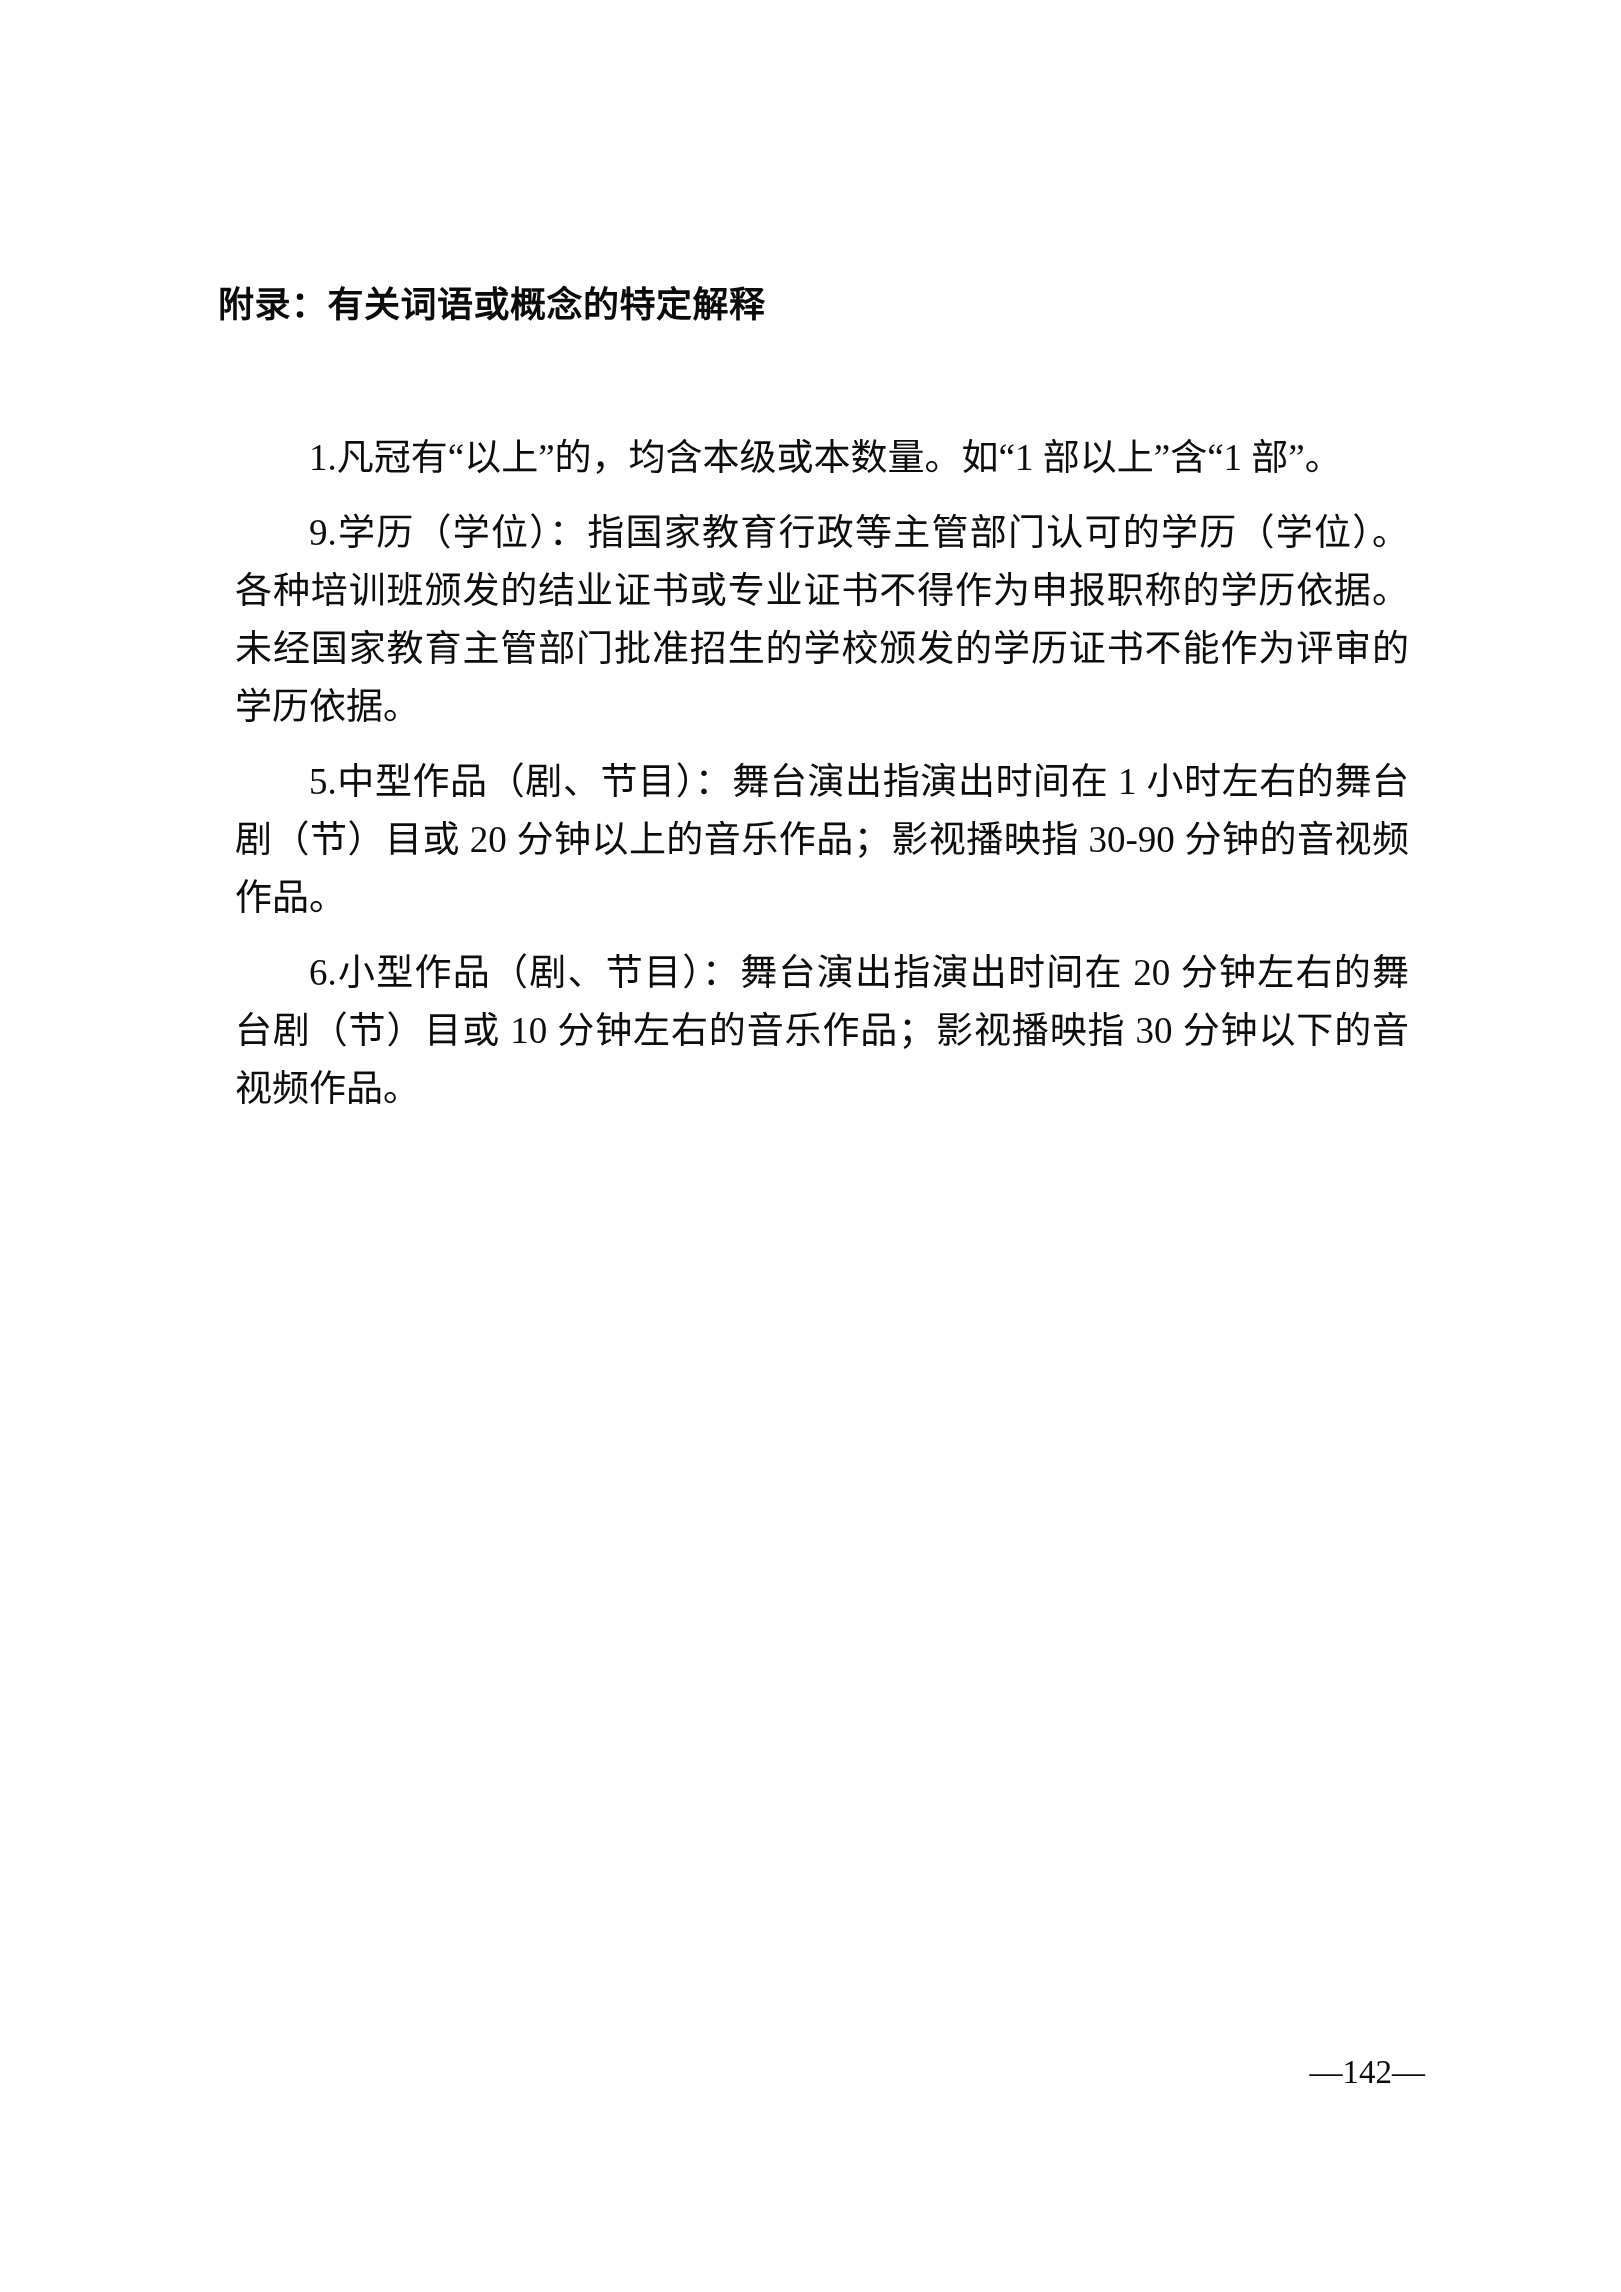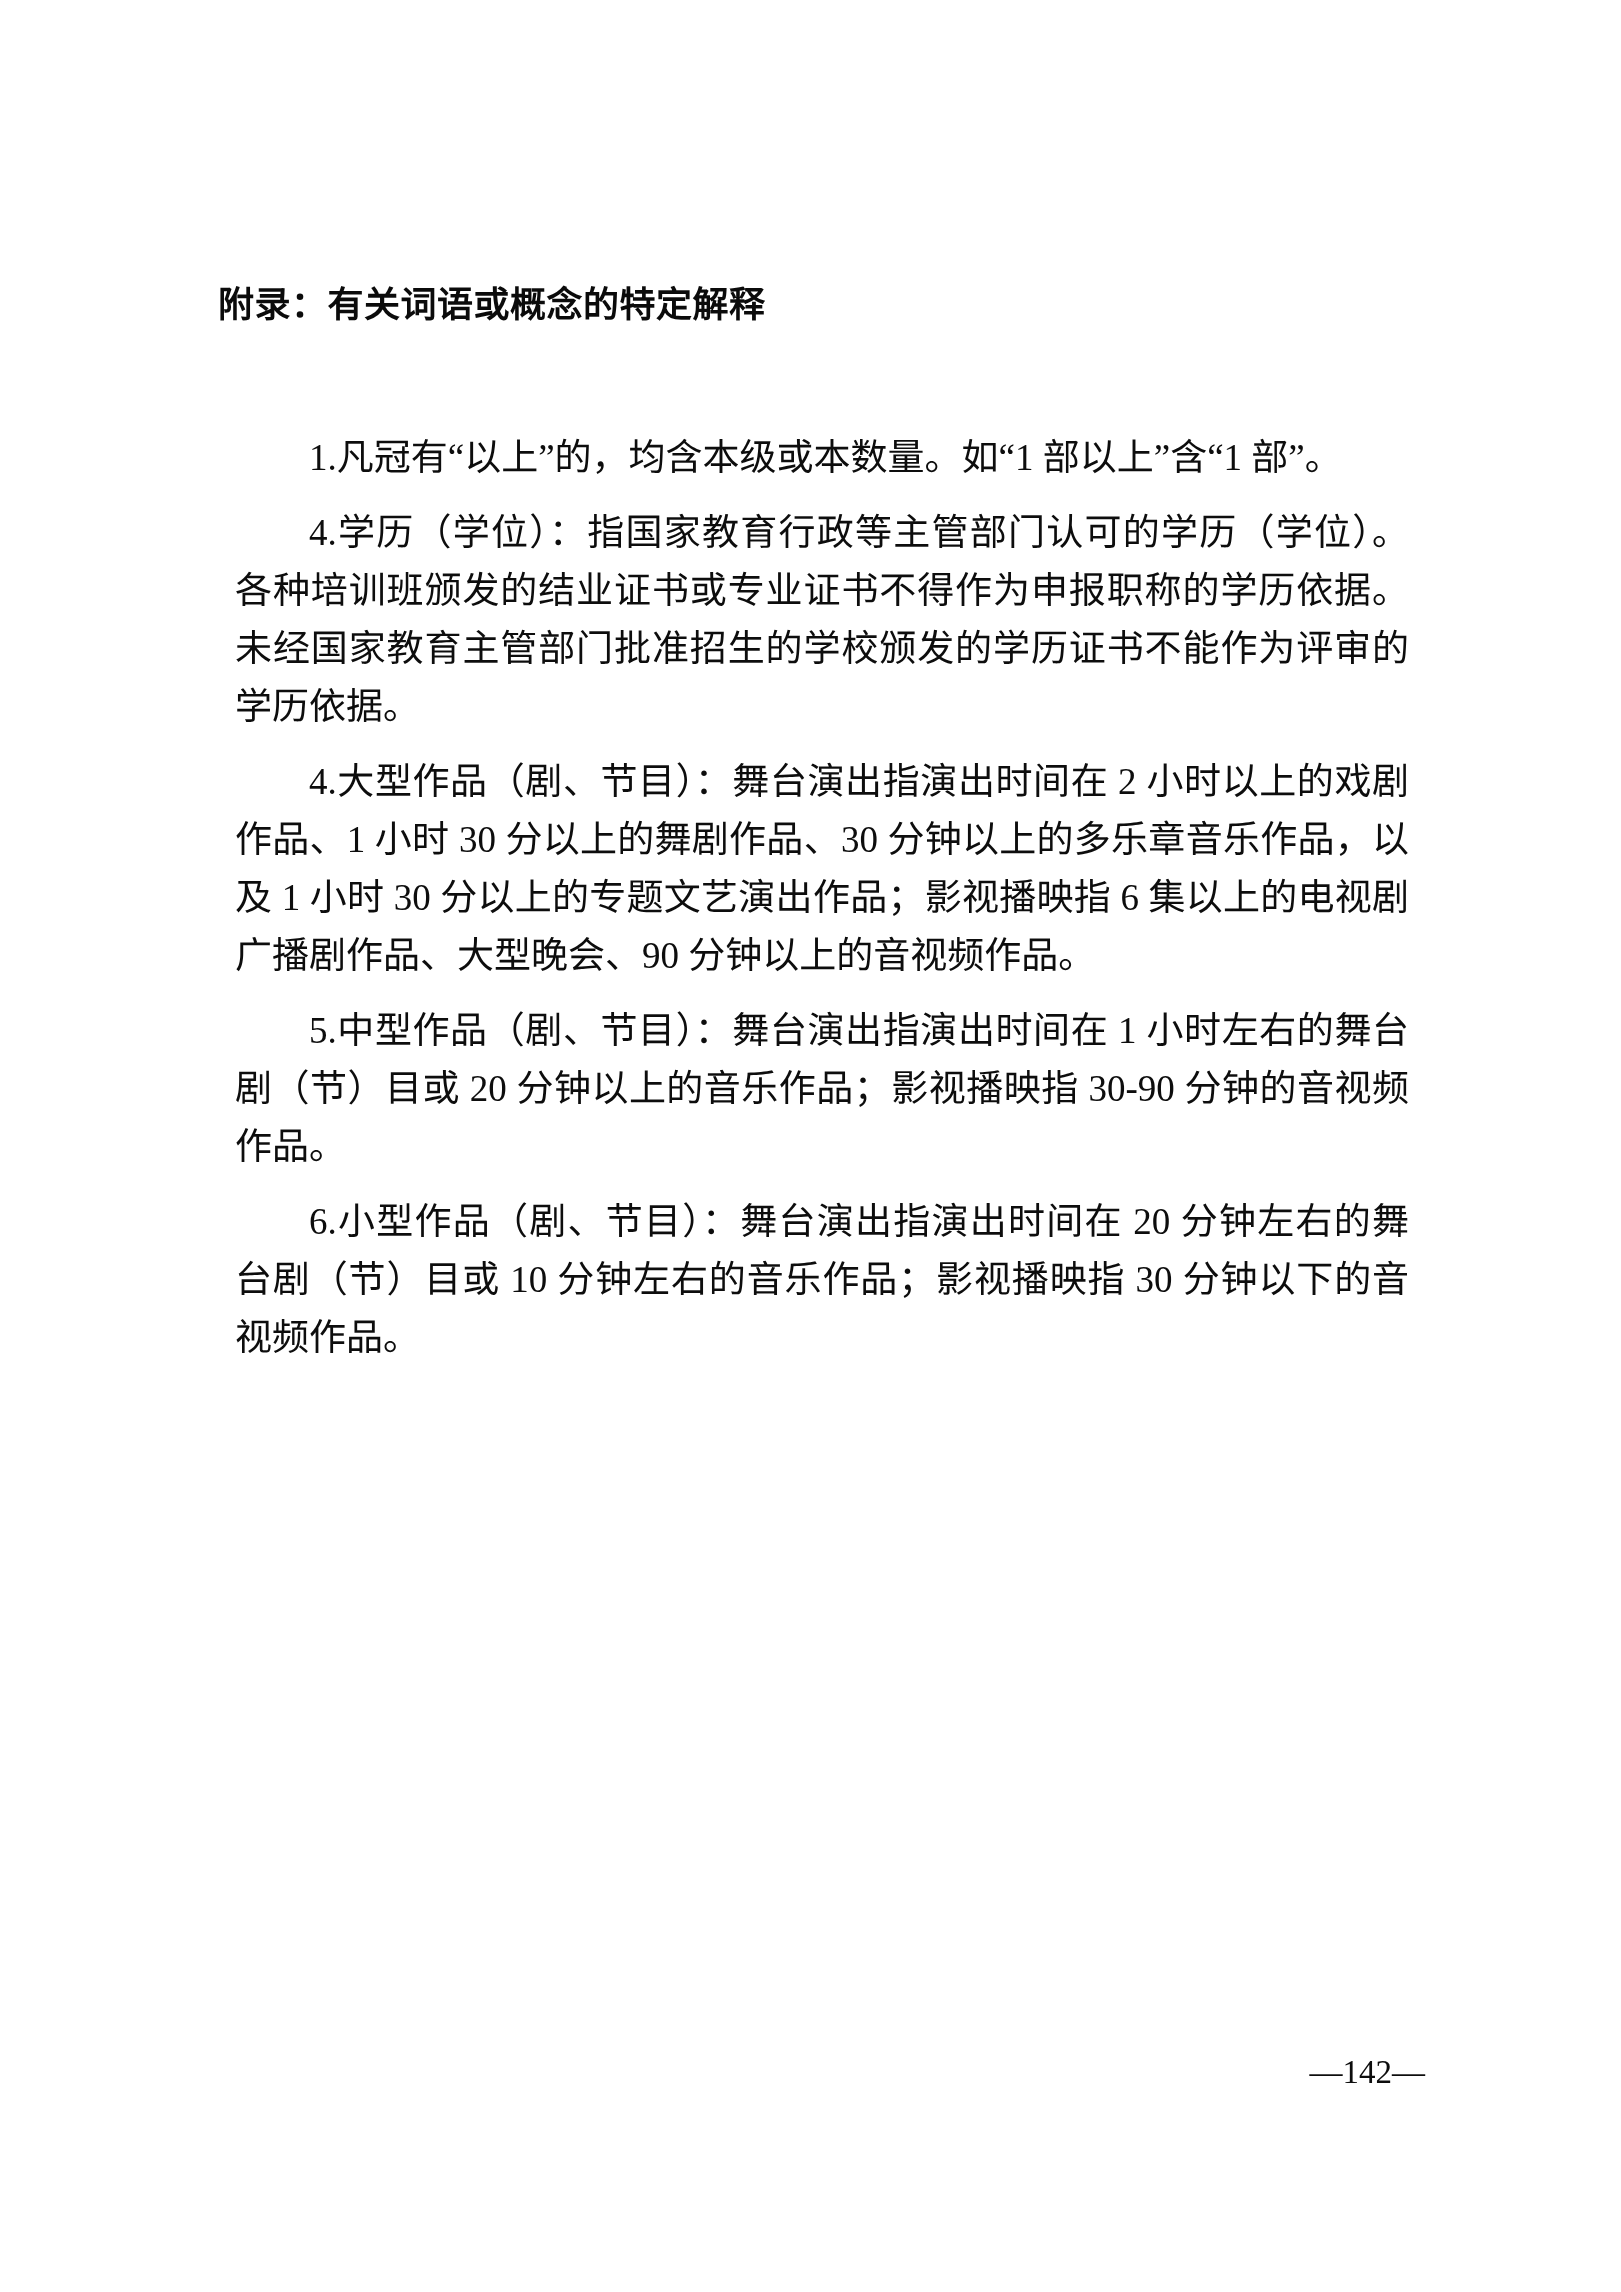--- a/index.html
+++ b/index.html
@@ -96,24 +96,23 @@
   <div class="content">
 
     <h1 class="doc-title">附录：有关词语或概念的特定解释</h1>
 
     <div class="title-gap"></div>
 
     <div class="body-block">
 
       <p class="para">1.凡冠有“以上”的，均含本级或本数量。如“1 部以上”含“1 部”。</p>
 
-      <p class="para">4.学历（学位）：指国家教育行政等主管部门认可的学历（学位）。各种培训班颁发的结业证书或专业证书不得作为申报职称的学历依据。未经国家教育主管部门批准招生的学校颁发的学历证书不能作为评审的学历依据。</p>
+      <p class="para">9.学历（学位）：指国家教育行政等主管部门认可的学历（学位）。各种培训班颁发的结业证书或专业证书不得作为申报职称的学历依据。未经国家教育主管部门批准招生的学校颁发的学历证书不能作为评审的学历依据。</p>
 
 
-      <p class="para">4.大型作品（剧、节目）：舞台演出指演出时间在 2 小时以上的戏剧作品、1 小时 30 分以上的舞剧作品、30 分钟以上的多乐章音乐作品，以及 1 小时 30 分以上的专题文艺演出作品；影视播映指 6 集以上的电视剧广播剧作品、大型晚会、90 分钟以上的音视频作品。</p>
 
       <p class="para">5.中型作品（剧、节目）：舞台演出指演出时间在 1 小时左右的舞台剧（节）目或 20 分钟以上的音乐作品；影视播映指 30-90 分钟的音视频作品。</p>
 
       <p class="para">6.小型作品（剧、节目）：舞台演出指演出时间在 20 分钟左右的舞台剧（节）目或 10 分钟左右的音乐作品；影视播映指 30 分钟以下的音视频作品。</p>
 
 
     </div>
   </div>
 
   <div class="page-number">—142—</div>

